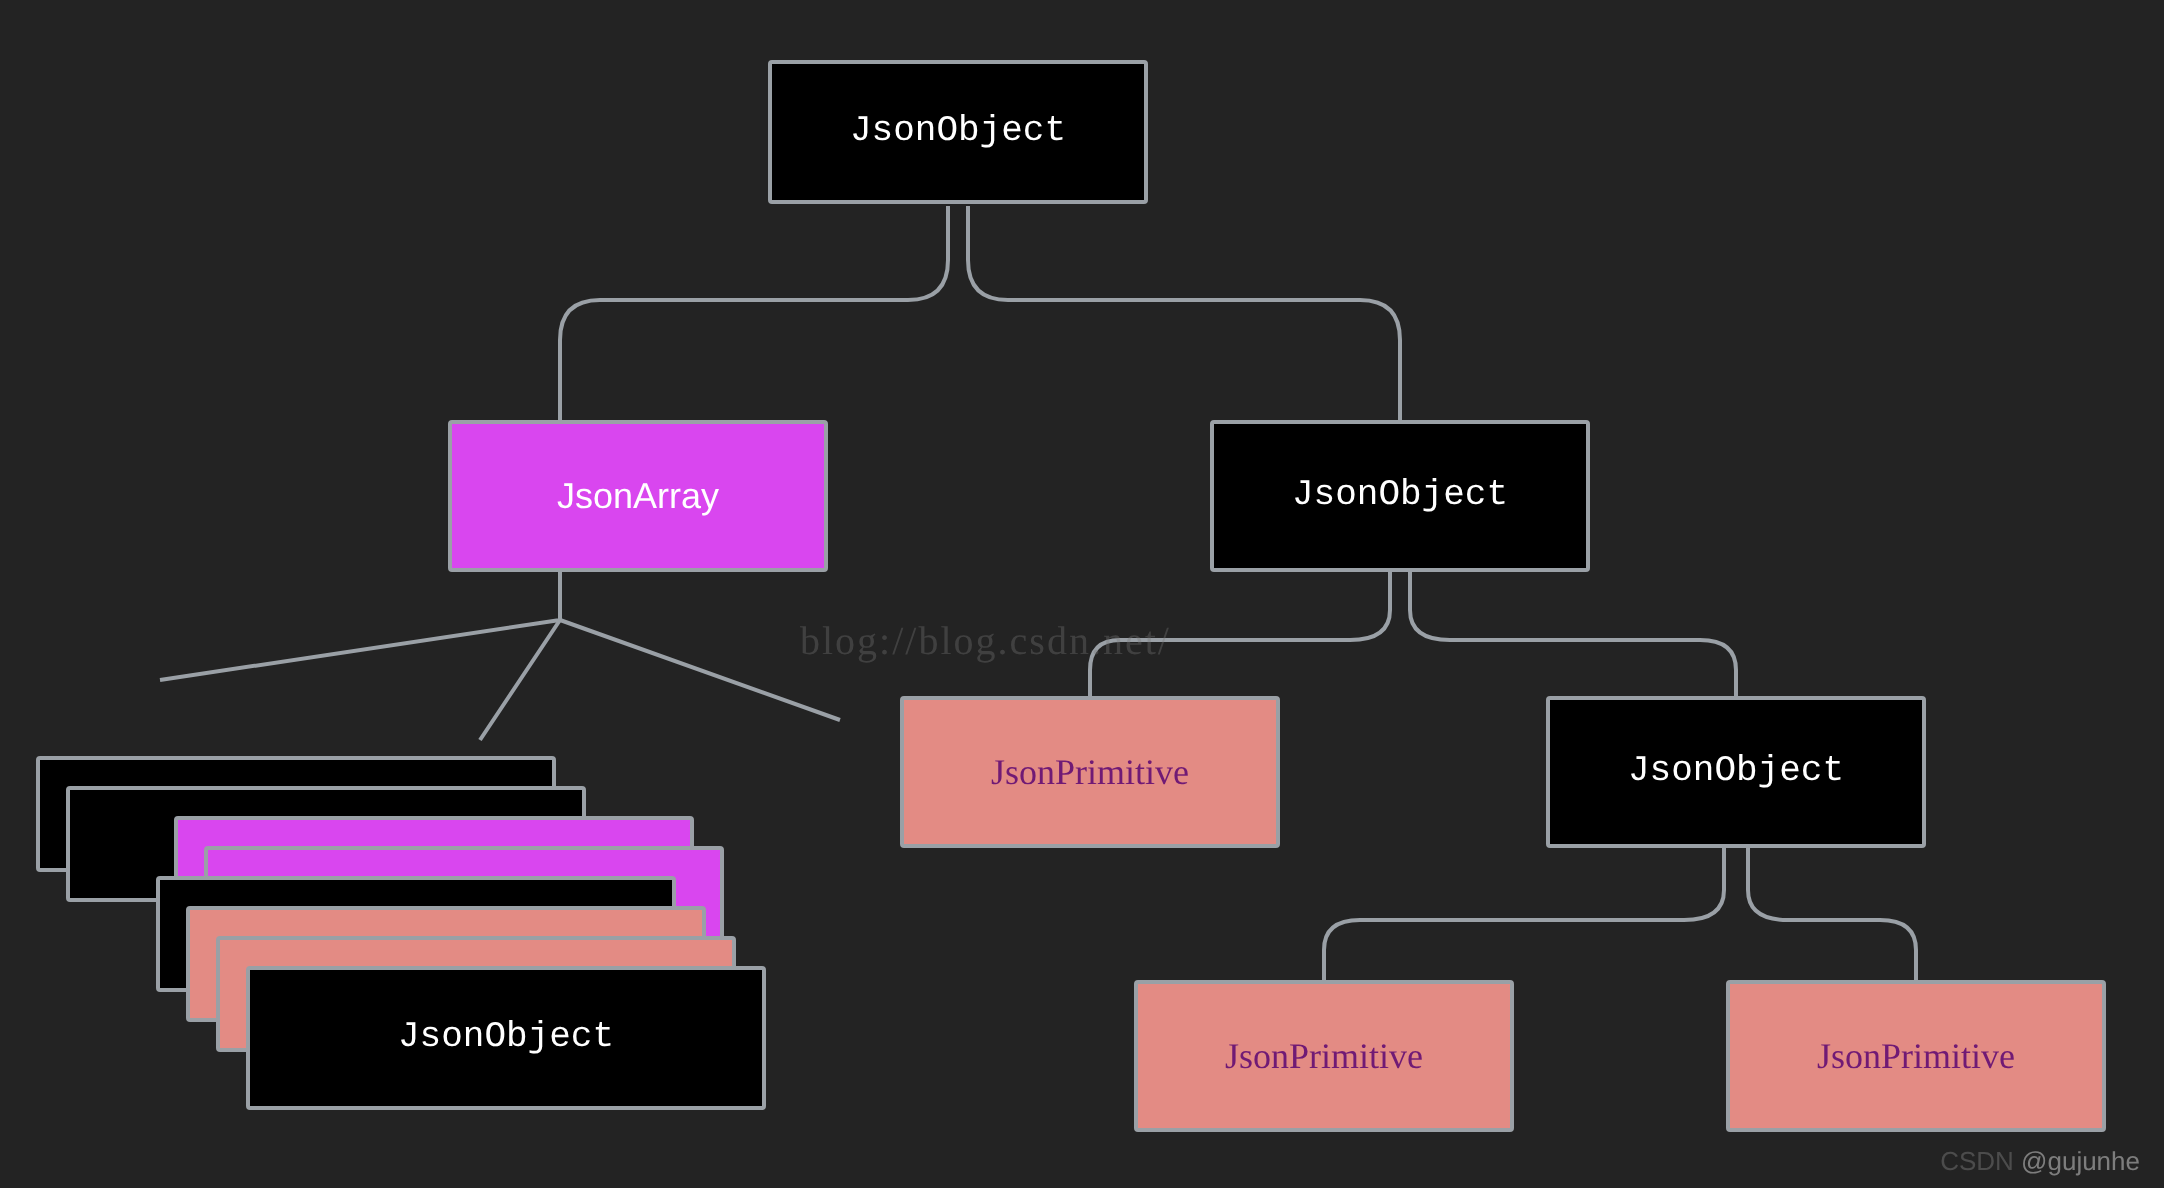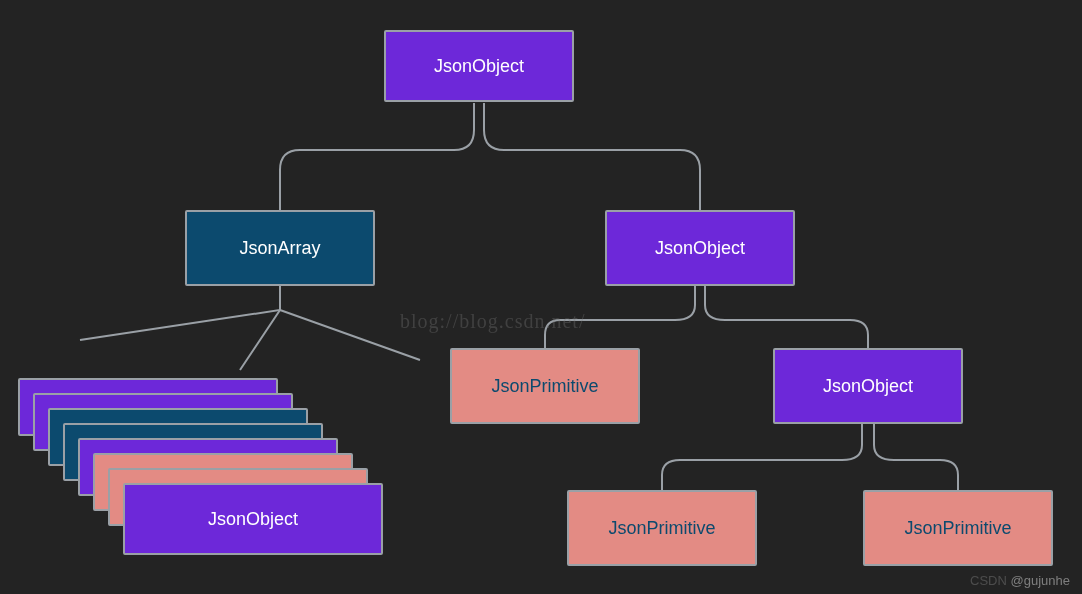--- a/index.html
+++ b/index.html
@@ -15,28 +15,28 @@
     position: absolute;
     border: 2px solid #9aa0a6;
     display: flex;
     align-items: center;
     justify-content: center;
     color: #fff;
     font-size: 18px;
     font-weight: 400;
     border-radius: 2px;
   }
-  .orange { background: #6d28d9; }
-  .green  { background: #0c4a6e; }
+  .orange { background: #000000; font-family: Liberation Mono, monospace; }
+  .green  { background: #d946ef; margin-left: 39px; }
   .pink   { background: #e38b84; color:#2b2b2b;}
   .pink   { color:#423838;}
   .pink   { color:#3a2f2f;}
   .pink   { color:#352929;}
   .pink   { color:#2e2323;}
-  .pink   { color:#0c4a6e;}
+  .pink   { color:#701a75;font-family:Liberation Serif, serif;}
   .stack {
     position: absolute;
     border: 2px solid #9aa0a6;
     border-radius: 2px;
   }
   svg.connectors {
     position: absolute;
     left: 0; top: 0;
     width: 1082px; height: 594px;
     pointer-events: none;

